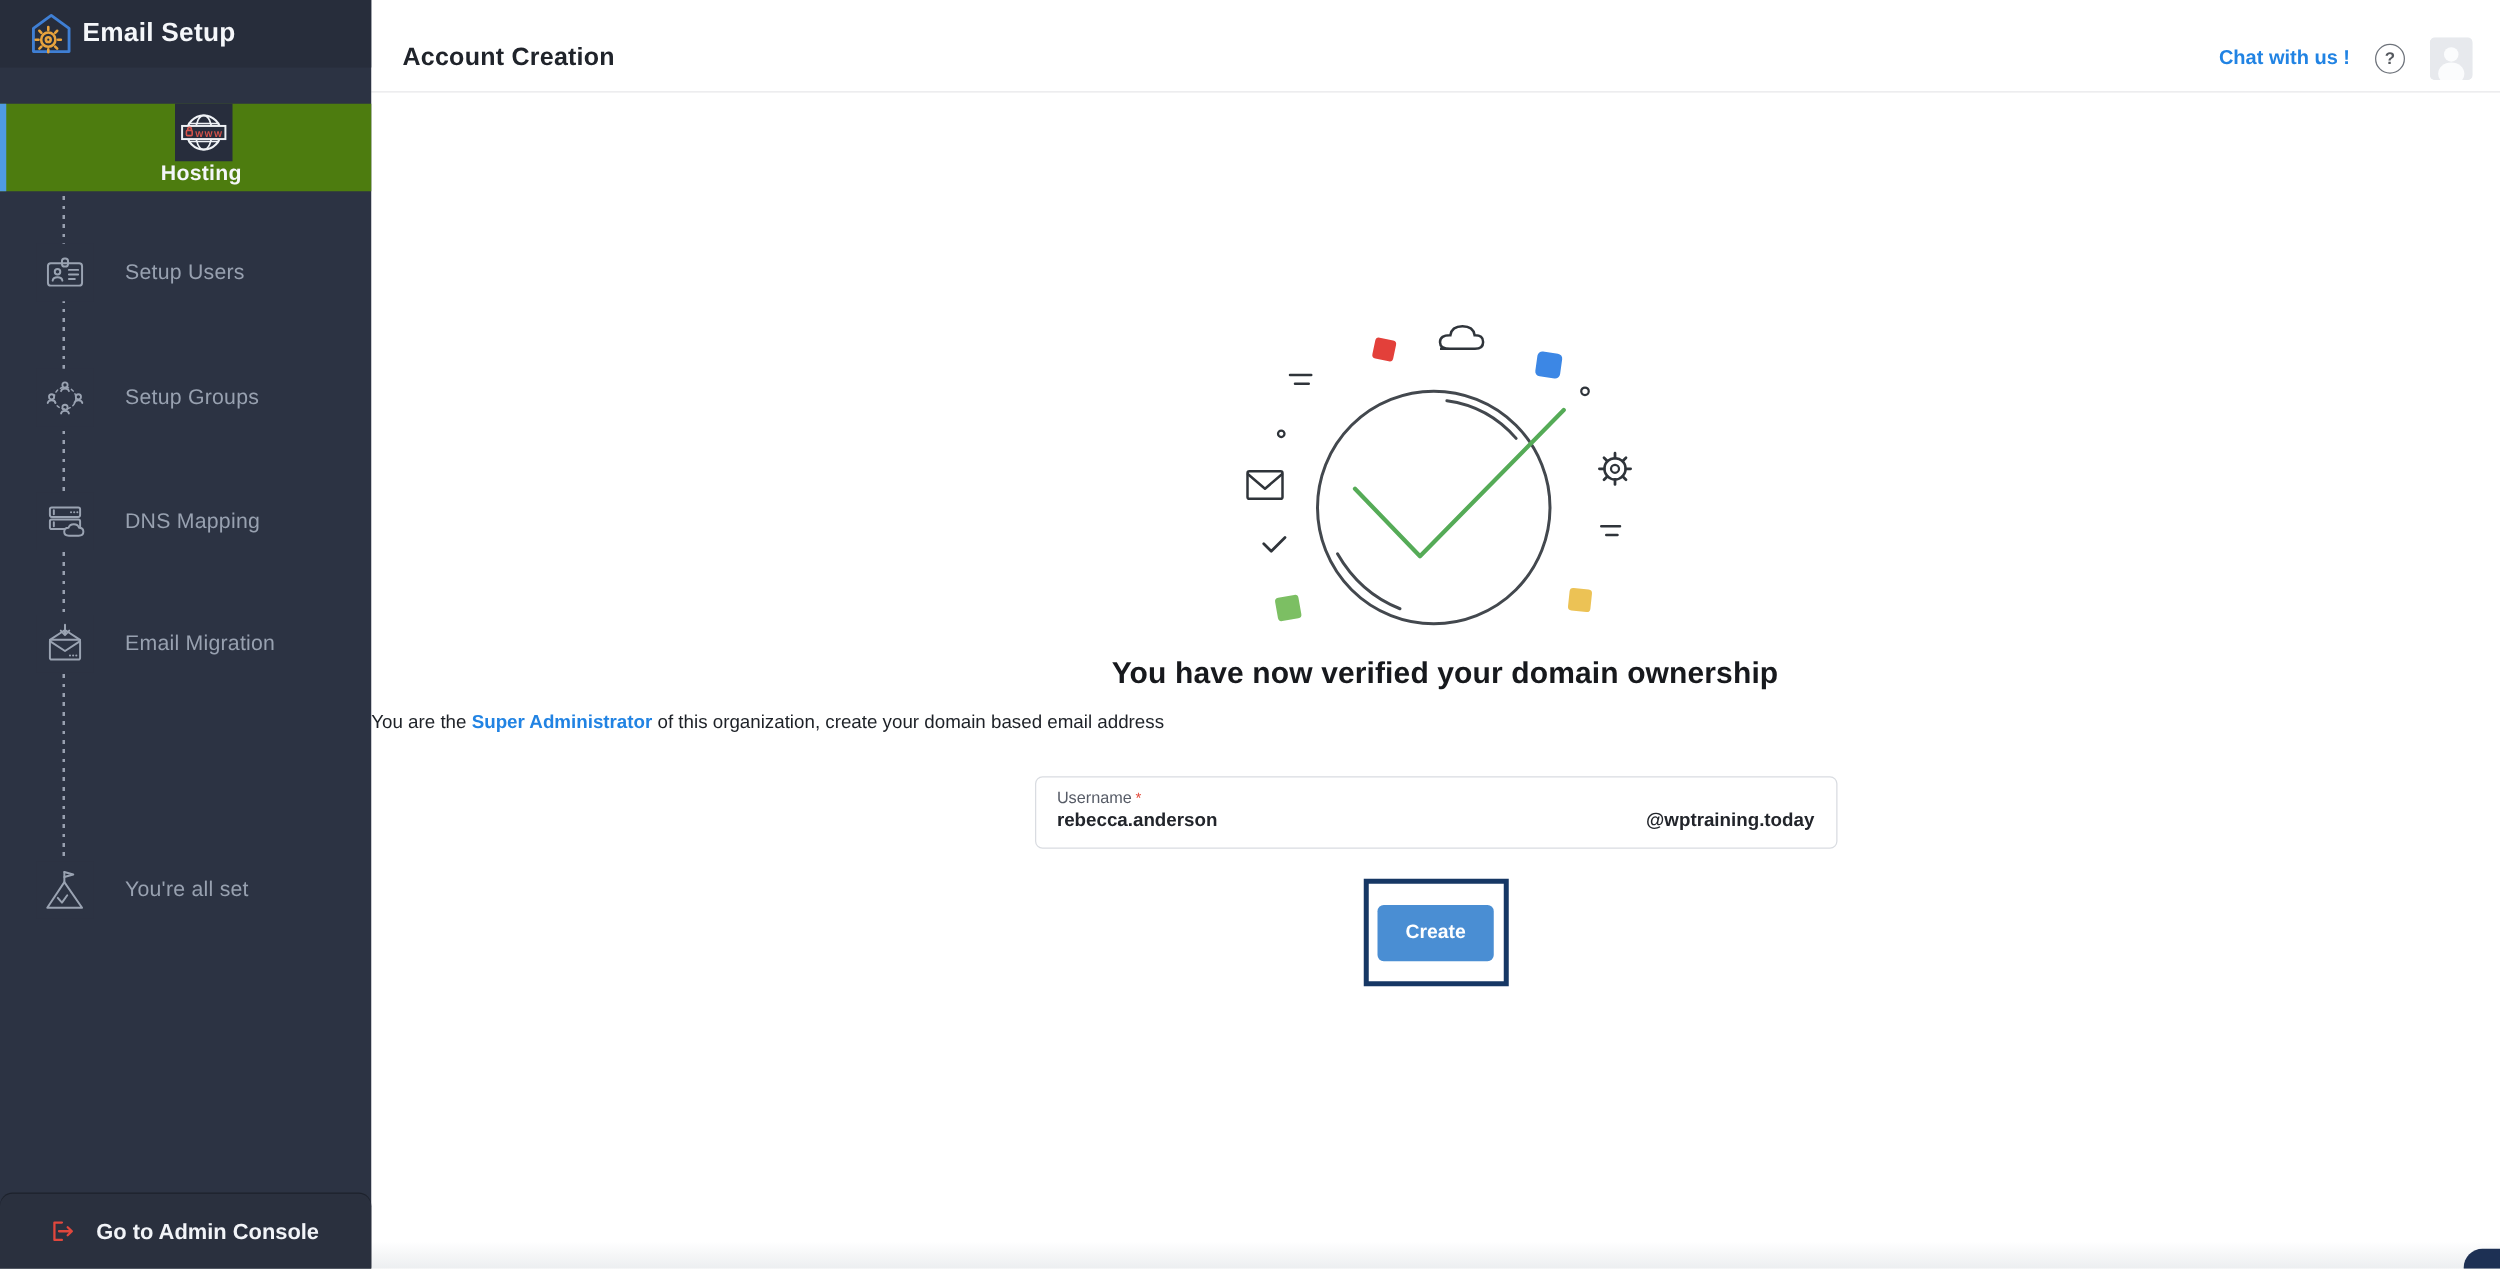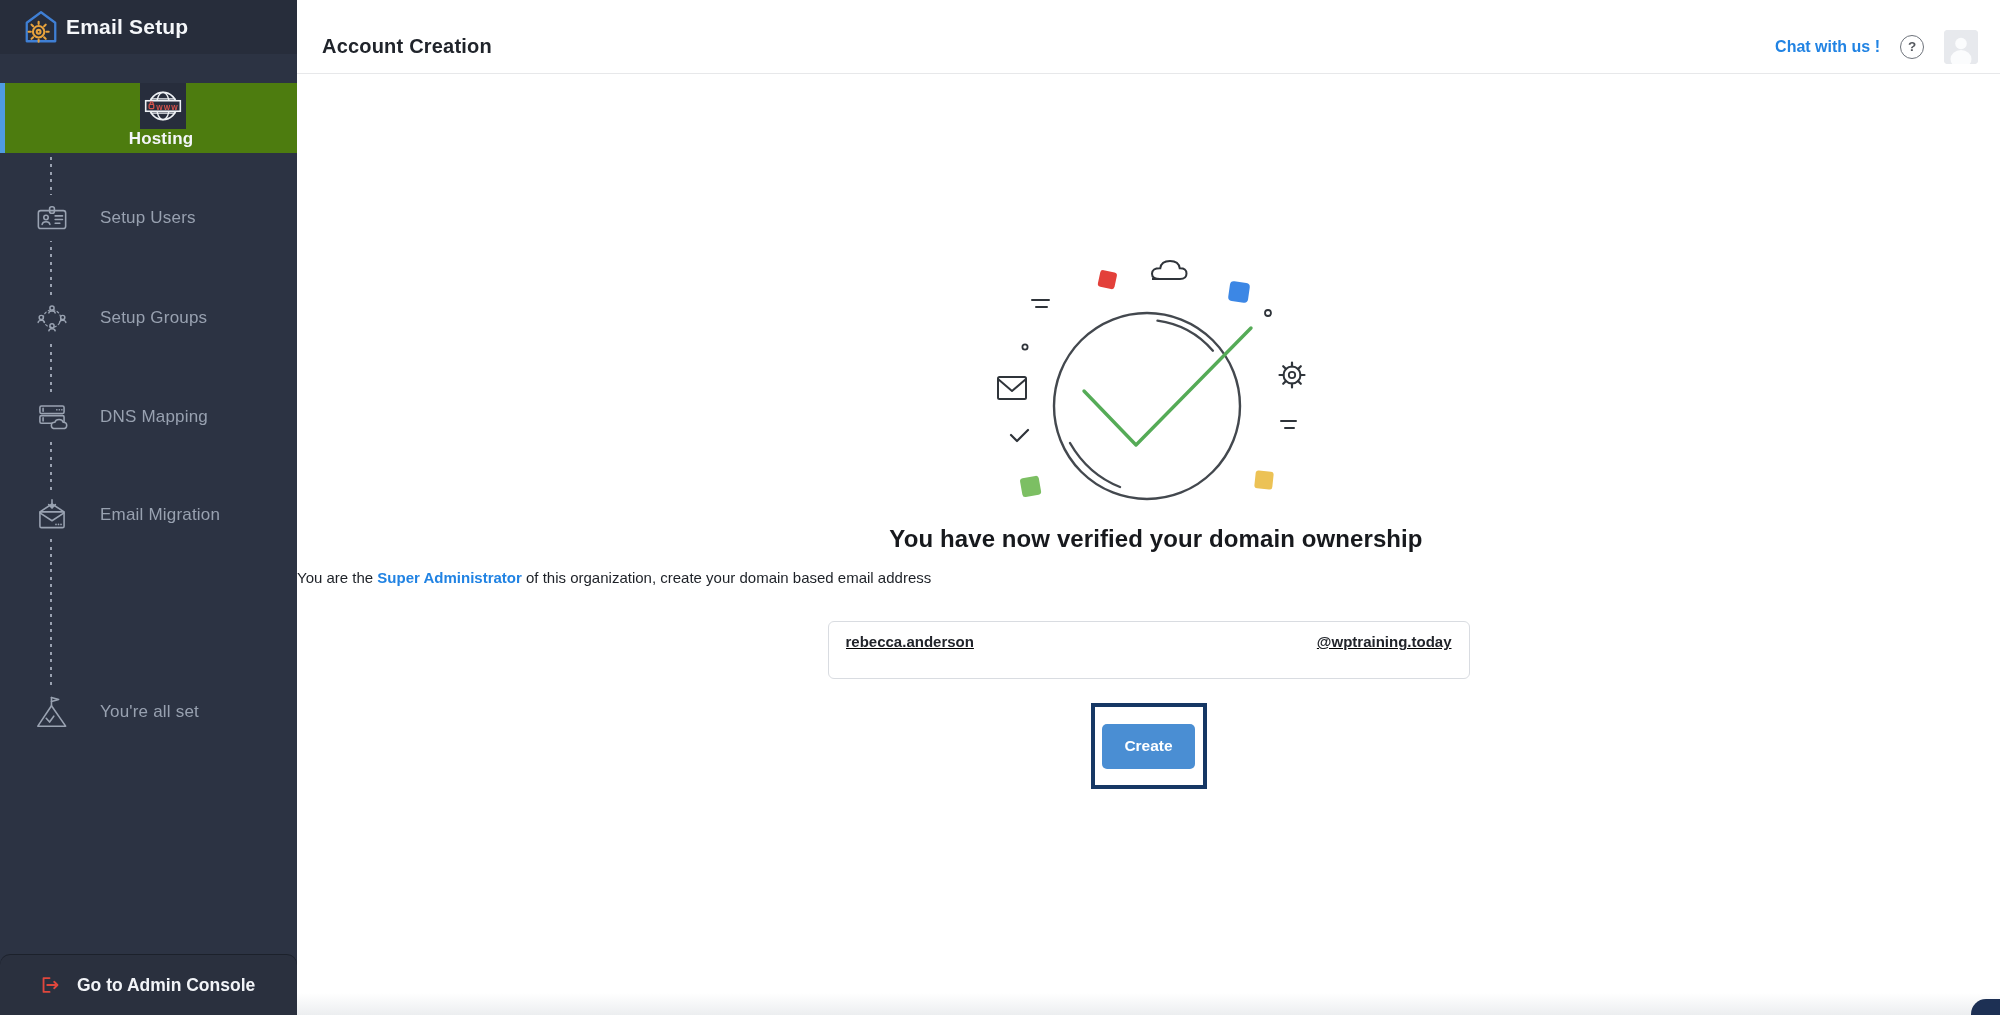--- a/index.html
+++ b/index.html
@@ -56,21 +56,21 @@
     font-size:24px; font-weight:700; color:#17191d; letter-spacing:.1px; }
   .sub-text { position:absolute; top:514px; left:0; right:0; 
     font-size:15px; font-weight:500; color:#1d2127; }
   .sub-text .hl { color:#2183e3; font-weight:700; }
 
   .username-box { position:absolute; top:566px; left:50%; transform:translateX(-50%);
     width:642px; height:58px; border:1px solid #d9dce1; border-radius:6px;
     background:#fff; padding:8px 17px 0 17px; }
   .u-label-row { font-size:13px; color:#565b66; }
   .u-label-row .req { color:#e34b3c; font-size:12px; margin-left:3px; }
-  .u-value-row { display:flex; align-items:baseline; margin-top:3px;text-decoration:underline; }
+  .u-value-row { display:flex; align-items:baseline; margin-top:3px; }
   .u-input { border:none; outline:none; background:transparent; font-family:inherit;
     font-size:15px; font-weight:700; color:#22252b; width:380px; padding:0; }
   .u-domain { margin-left:auto; font-size:15px; font-weight:700; color:#22252b; }
 
   .focus-box { position:absolute; top:648px; left:50%; transform:translateX(-50%);
     width:116px; height:86px; border:4px solid #163764; background:#fff;
     display:flex; align-items:center; justify-content:center; }
   .create-btn { width:93px; height:45px; background:#4a8ed3; border:none; border-radius:5px;
     color:#fff; font-family:inherit; font-size:15.5px; font-weight:700; cursor:pointer; }
 
@@ -250,20 +250,23 @@
       <circle cx="378" cy="124" r="8.5" stroke="#2f343a" stroke-width="2"></circle>
       <circle cx="378" cy="124" r="3.2" stroke="#2f343a" stroke-width="1.8"></circle>
       <path d="M386.5 124 h4 M378 132.5 v4 M369.5 124 h-4 M378 115.5 v-4 M384 130 l2.8 2.8 M372 130 l-2.8 2.8 M372 118 l-2.8 -2.8 M384 118 l2.8 -2.8" stroke="#2f343a" stroke-width="2.2" stroke-linecap="round"></path>
     </svg>
 
     <div class="big-heading">You have now verified your domain ownership</div>
 
     <div class="sub-text"><span>You are the </span><span class="hl">Super Administrator</span><span> of this organization, create your domain based email address</span></div>
 
     <div class="username-box">
+      <div class="u-label-row">
+        <span>Username</span><span class="req">*</span>
+      </div>
       <div class="u-value-row">
         <input class="u-input" type="text" value="rebecca.anderson" style="">
         <span class="u-domain">@wptraining.today</span>
       </div>
     </div>
 
     <div class="focus-box">
       <button class="create-btn">Create</button>
     </div>
   </div>

